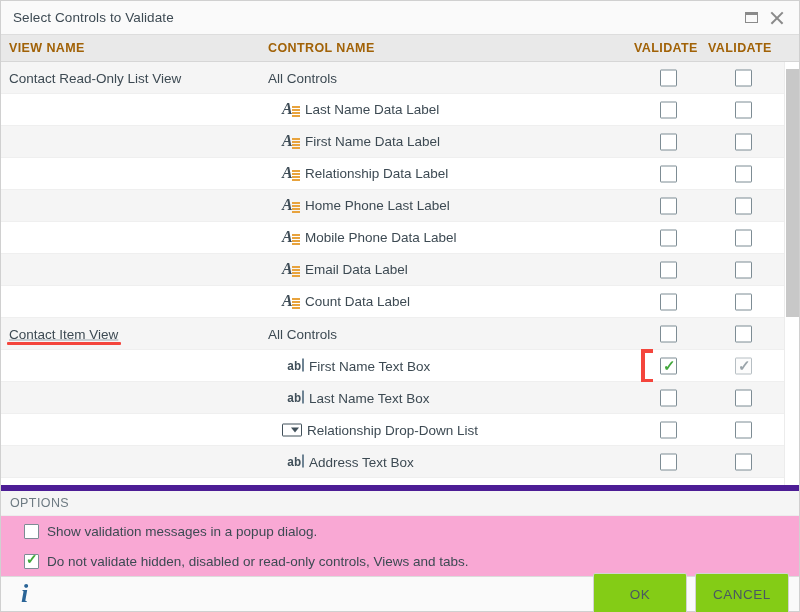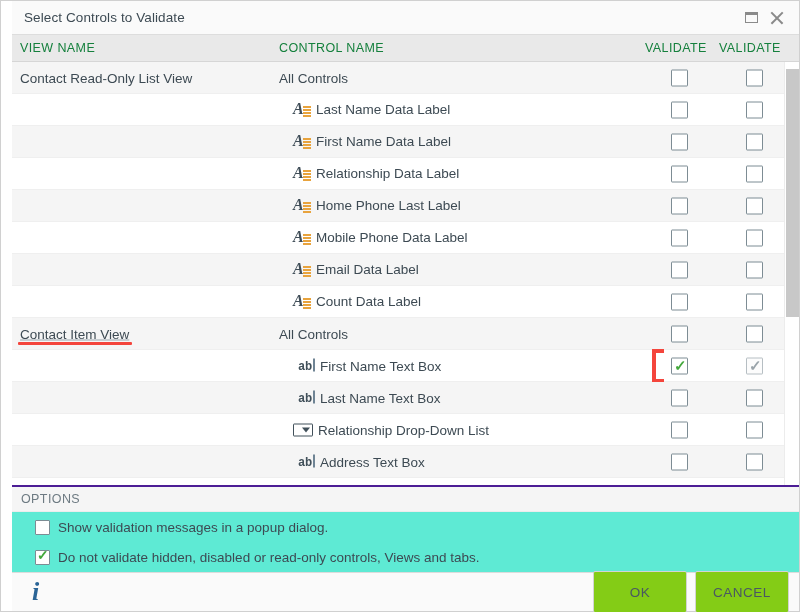--- a/index.html
+++ b/index.html
@@ -8,21 +8,20 @@
     font-family: "Liberation Sans", sans-serif;
     background: #ffffff;
     color: #3a4a54;
     overflow: hidden;
   }
   #dialog {
     width: 800px; height: 612px;
     display: flex; flex-direction: column;
     background: #ffffff;
     border: 1px solid #d0d0d0;
-    padding-left: 11px;
   }
 
   
   #titlebar {
     height: 34px; flex: 0 0 34px;
     background: #fafafa;
     border-bottom: 1px solid #dddddd;
     display: flex; align-items: center;
     padding: 0 8px 0 12px;
   }
@@ -44,21 +43,21 @@
   }
   .ico-close::before { transform: translate(-50%,-50%) rotate(45deg); }
   .ico-close::after  { transform: translate(-50%,-50%) rotate(-45deg); }
 
   
   #colheader {
     height: 27px; flex: 0 0 27px;
     background: #e9e9e9;
     border-bottom: 1px solid #d6d6d6;
     position: relative;
-    font-size: 12.5px; color: #15803d; letter-spacing: .4px;
+    font-size: 12.5px; color: #a16207; letter-spacing: .4px; font-weight: bold;
   }
   #colheader .h { position: absolute; top: 50%; transform: translateY(-50%); white-space: nowrap; }
   .h-view { left: 8px; }
   .h-control { left: 267px; }
   .h-required { left: 633px; }
   .h-validate { left: 707px; }
 
   
   #tablewrap {
     flex: 0 0 423px; height: 423px;
@@ -157,22 +156,22 @@
     background: #ffffff; border-left: 1px solid #ececec;
   }
   #scrollthumb {
     position: absolute; left: 1px; width: 13px;
     top: 7px; height: 248px;
     background: #c8c8c8;
   }
 
   
   #options {
-    flex: 0 0 base; background: #5eead4;
-    border-top: 2px solid #4c1d95;
+    flex: 0 0 base; background: #f9a8d4;
+    border-top: 6px solid #4c1d95;
   }
   #options-header {
     height: 25px; background: #f5f5f5;
     border-bottom: 1px solid #ececec;
     display: flex; align-items: center; padding-left: 9px;
     font-size: 12.5px; color: #6d7a82; letter-spacing: .4px;
   }
   .optrow {
     height: 30px; display: flex; align-items: center;
     padding-left: 7px; gap: 8px;

